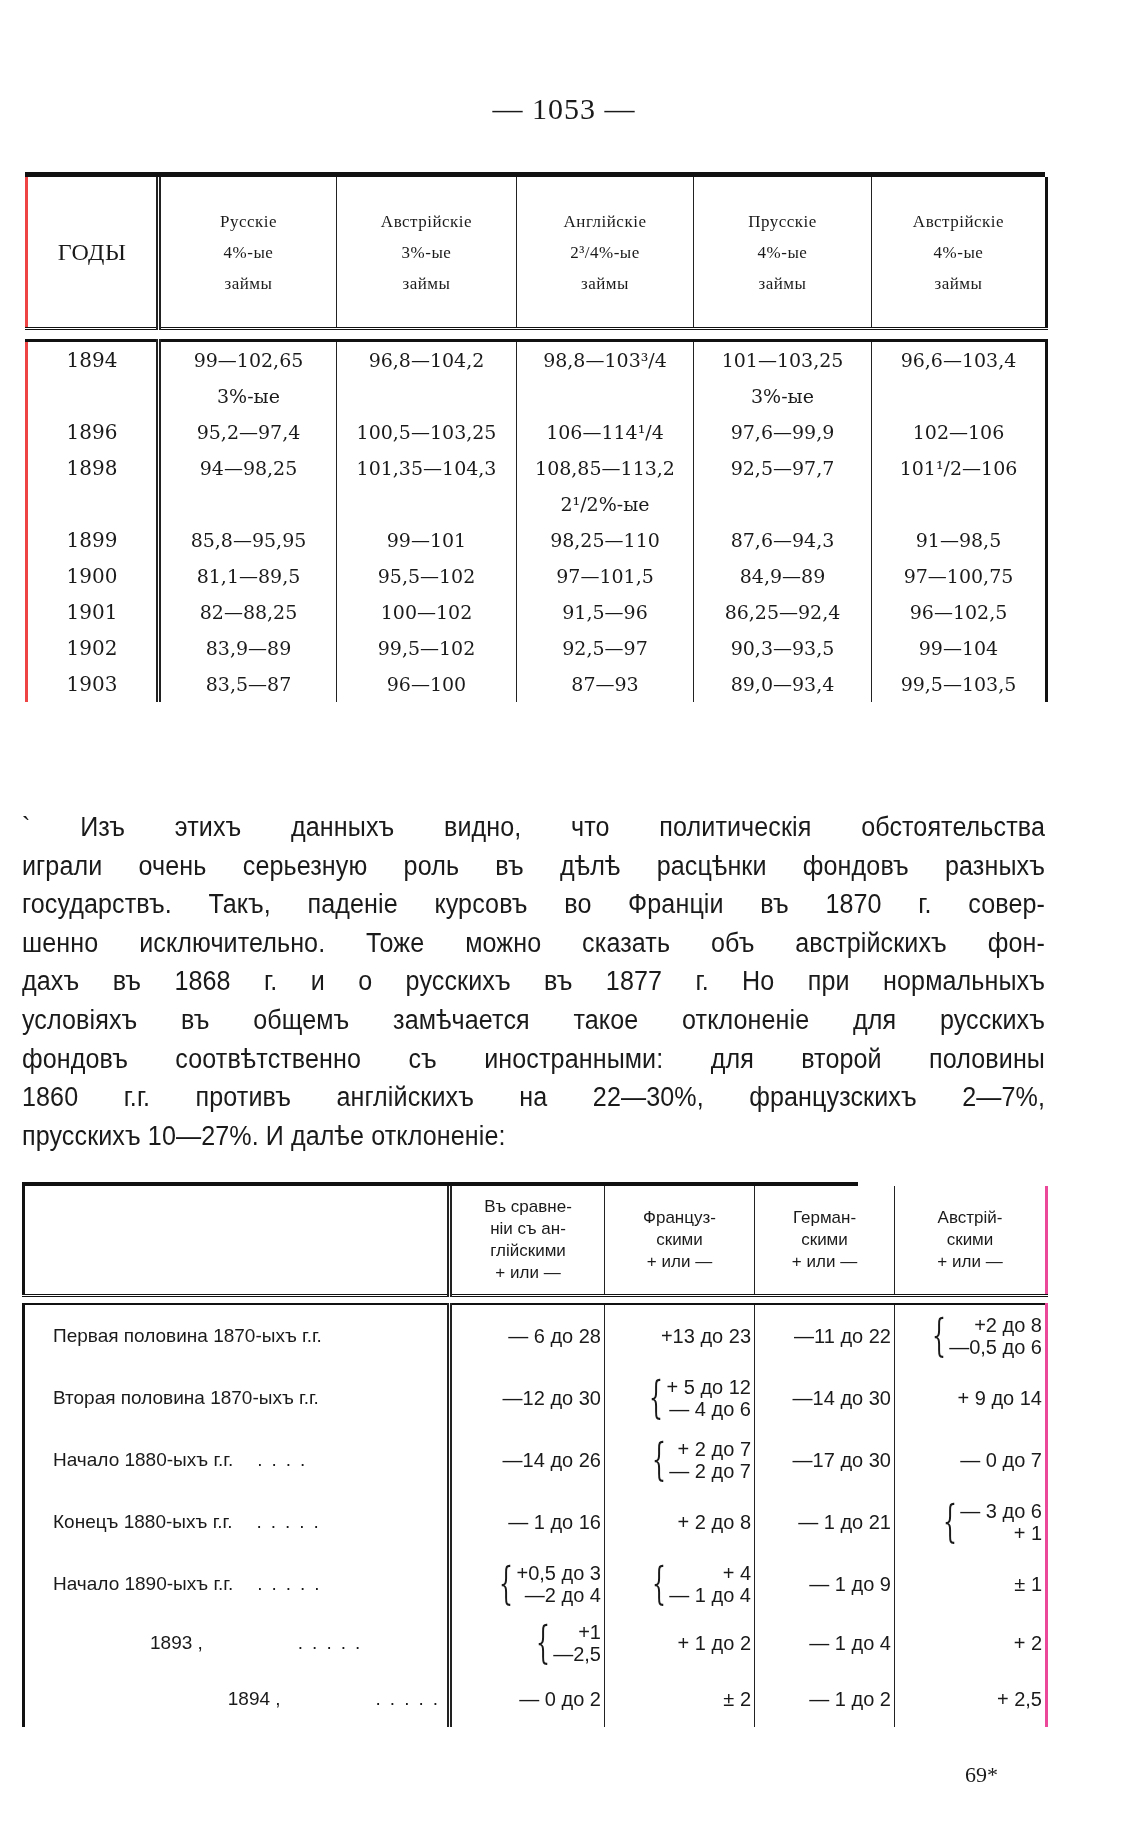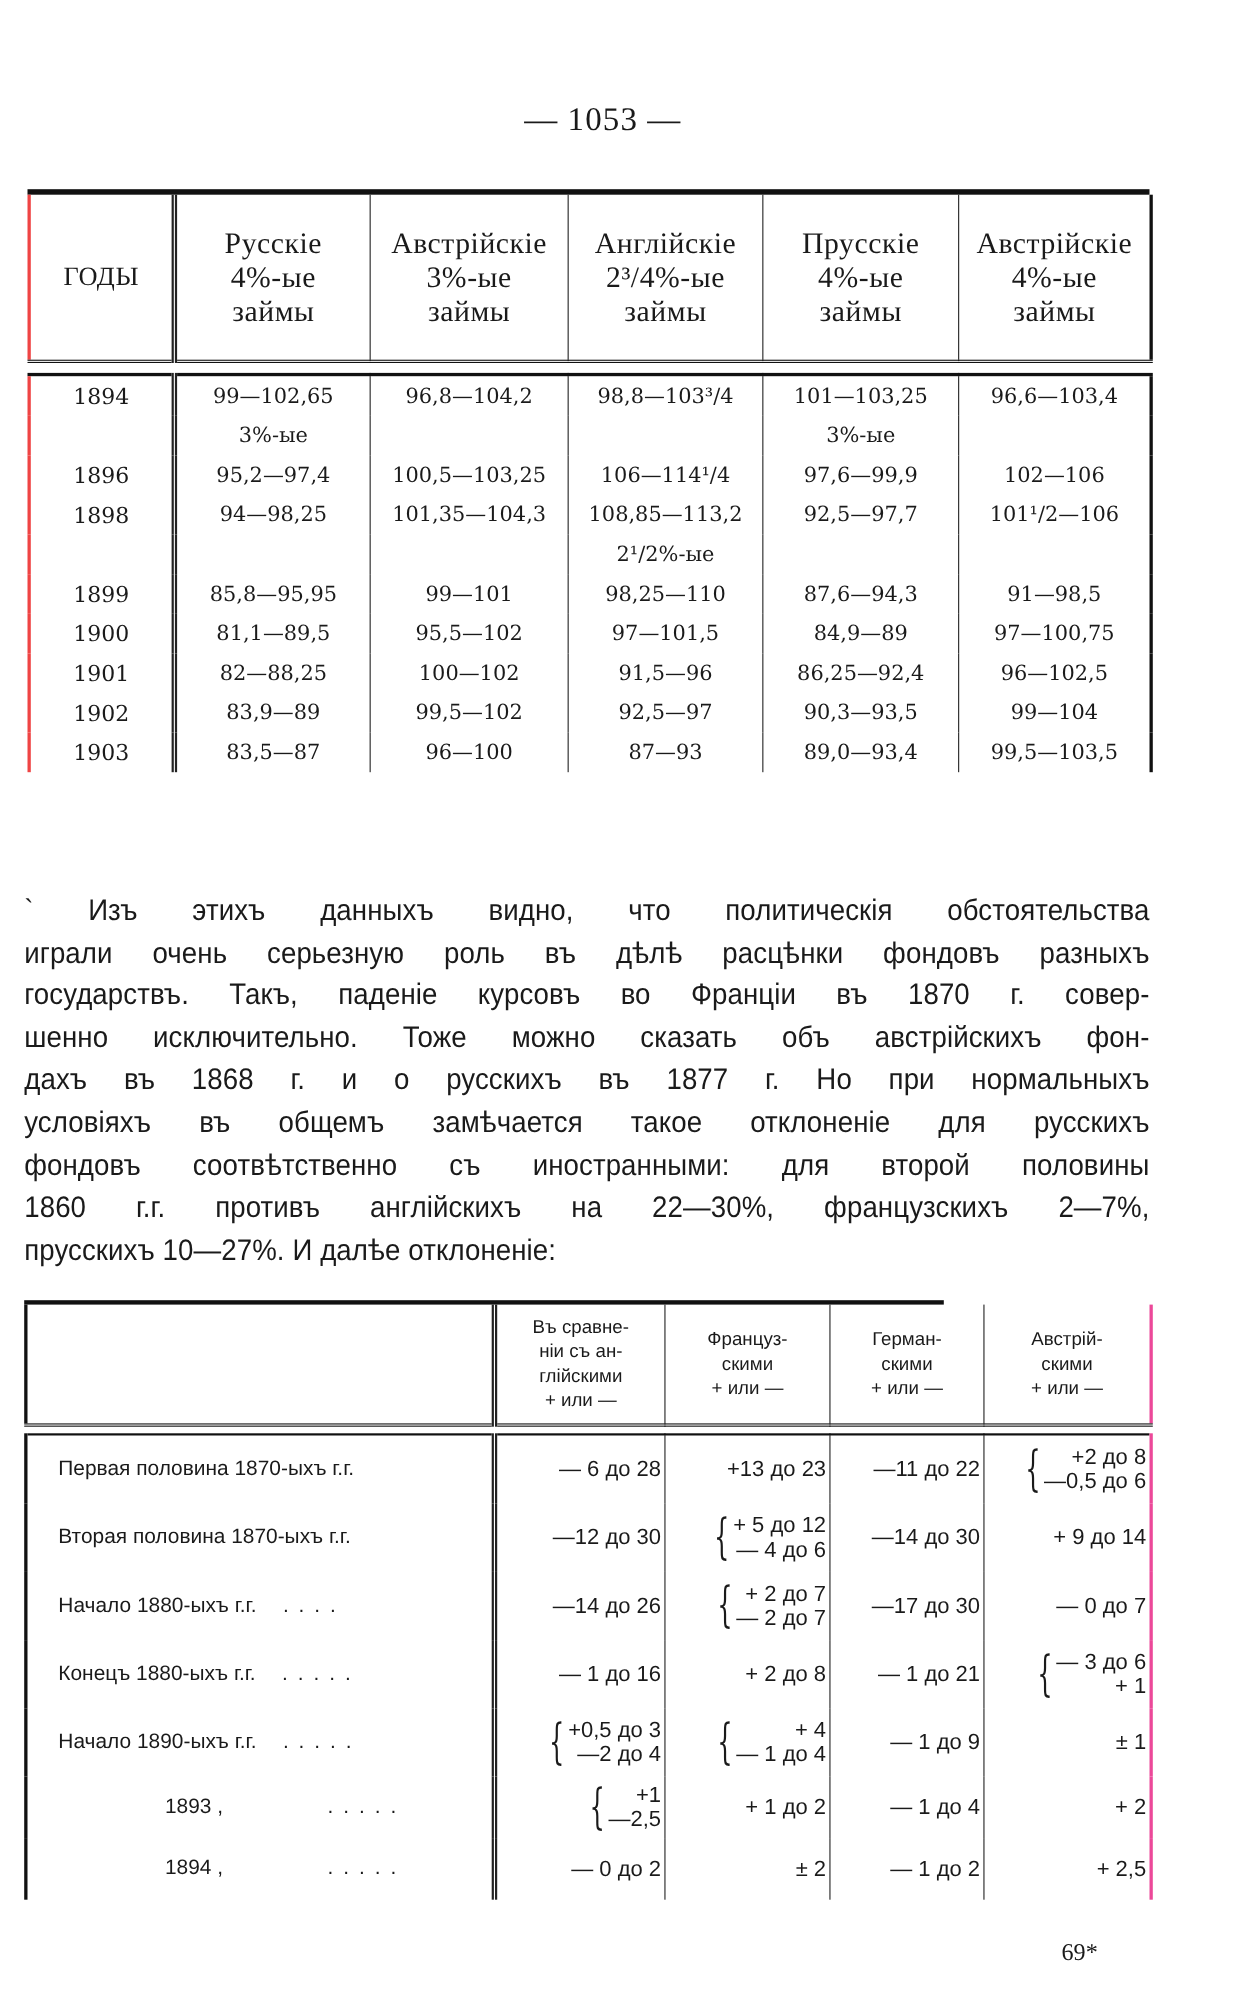--- a/index.html
+++ b/index.html
@@ -1,29 +1,29 @@
 <!DOCTYPE html>
 <html><head>
 <meta charset="utf-8">
 <style>
   html, body { margin:0; padding:0; background:#ffffff; }
   body { width:1140px; height:1830px; position:relative; overflow:hidden;
          font-family:"DejaVu Serif", "Liberation Serif", serif; color:#1a1a1a; }
-  .pagenum { position:absolute; top:92px; left:0; width:1096px; text-align:center;
+  .pagenum { position:absolute; top:92px; left:16px; width:1096px; text-align:center;
              font-size:30px; letter-spacing:1px; font-family:"Liberation Serif", serif; }
 
   
   .t1 { position:absolute; left:25px; top:172px; width:1020px; }
   .t1-topline { height:5px; background:#111; }
   .t1 table { border-collapse:collapse; width:1020px; table-layout:fixed; }
   .t1 td, .t1 th { padding:0; text-align:center; vertical-align:middle; }
   .t1 col.c0 { width:132px; } .t1 col.c1 { width:178px; } .t1 col.c2 { width:180px; }
   .t1 col.c3 { width:177px; } .t1 col.c4 { width:178px; } .t1 col.c5 { width:175px; }
   .t1 th { height:150px; font-weight:normal; font-family:"Liberation Serif", serif;
-           font-size:27px; line-height:31px; letter-spacing:0.5px; }
+           font-size:17px; line-height:31px; letter-spacing:0.5px; }
   .t1 th.years { font-size:24px; }
   .t1 .hdr-sep td { height:9px; border-top:3px double #111; border-bottom:3px solid #111; }
   .t1 td { font-family:"DejaVu Serif", serif; font-size:19px; height:36px; }
   .t1 td.yr { font-size:20px; }
   .t1 .vl { border-left:1.5px solid #222; }
   .t1 .vdl { border-left:5px double #222; }
   .t1 .outer-l { border-left:3px solid #ef4444; }
   .t1 .outer-r { border-right:3px solid #111; }
 
   
@@ -322,21 +322,21 @@
               <span class="lines">
                 <span>+1</span>
                 <span>—2,5</span>
               </span>
             </span></td>
           <td class="vl v"><span>+ 1 до 2</span></td>
           <td class="vl v"><span>— 1 до 4</span></td>
           <td class="vl outer-r v"><span>+ 2</span></td>
         </tr>
         <tr class="r small">
-          <td class="lbl outer-l" style="padding-left: 125px;"><span>1894 ,</span><span class="dots" style="margin-left: 95px;">.....</span></td>
+          <td class="lbl outer-l" style="padding-left: 125px; text-align: right;"><span>1894 ,</span><span class="dots" style="margin-left: 95px;">.....</span></td>
           <td class="vdl v"><span>— 0 до 2</span></td>
           <td class="vl v"><span>± 2</span></td>
           <td class="vl v"><span>— 1 до 2</span></td>
           <td class="vl outer-r v"><span>+ 2,5</span></td>
         </tr>
       </tbody>
   </table>
 </div>
 
 <div class="footer">69*</div>

